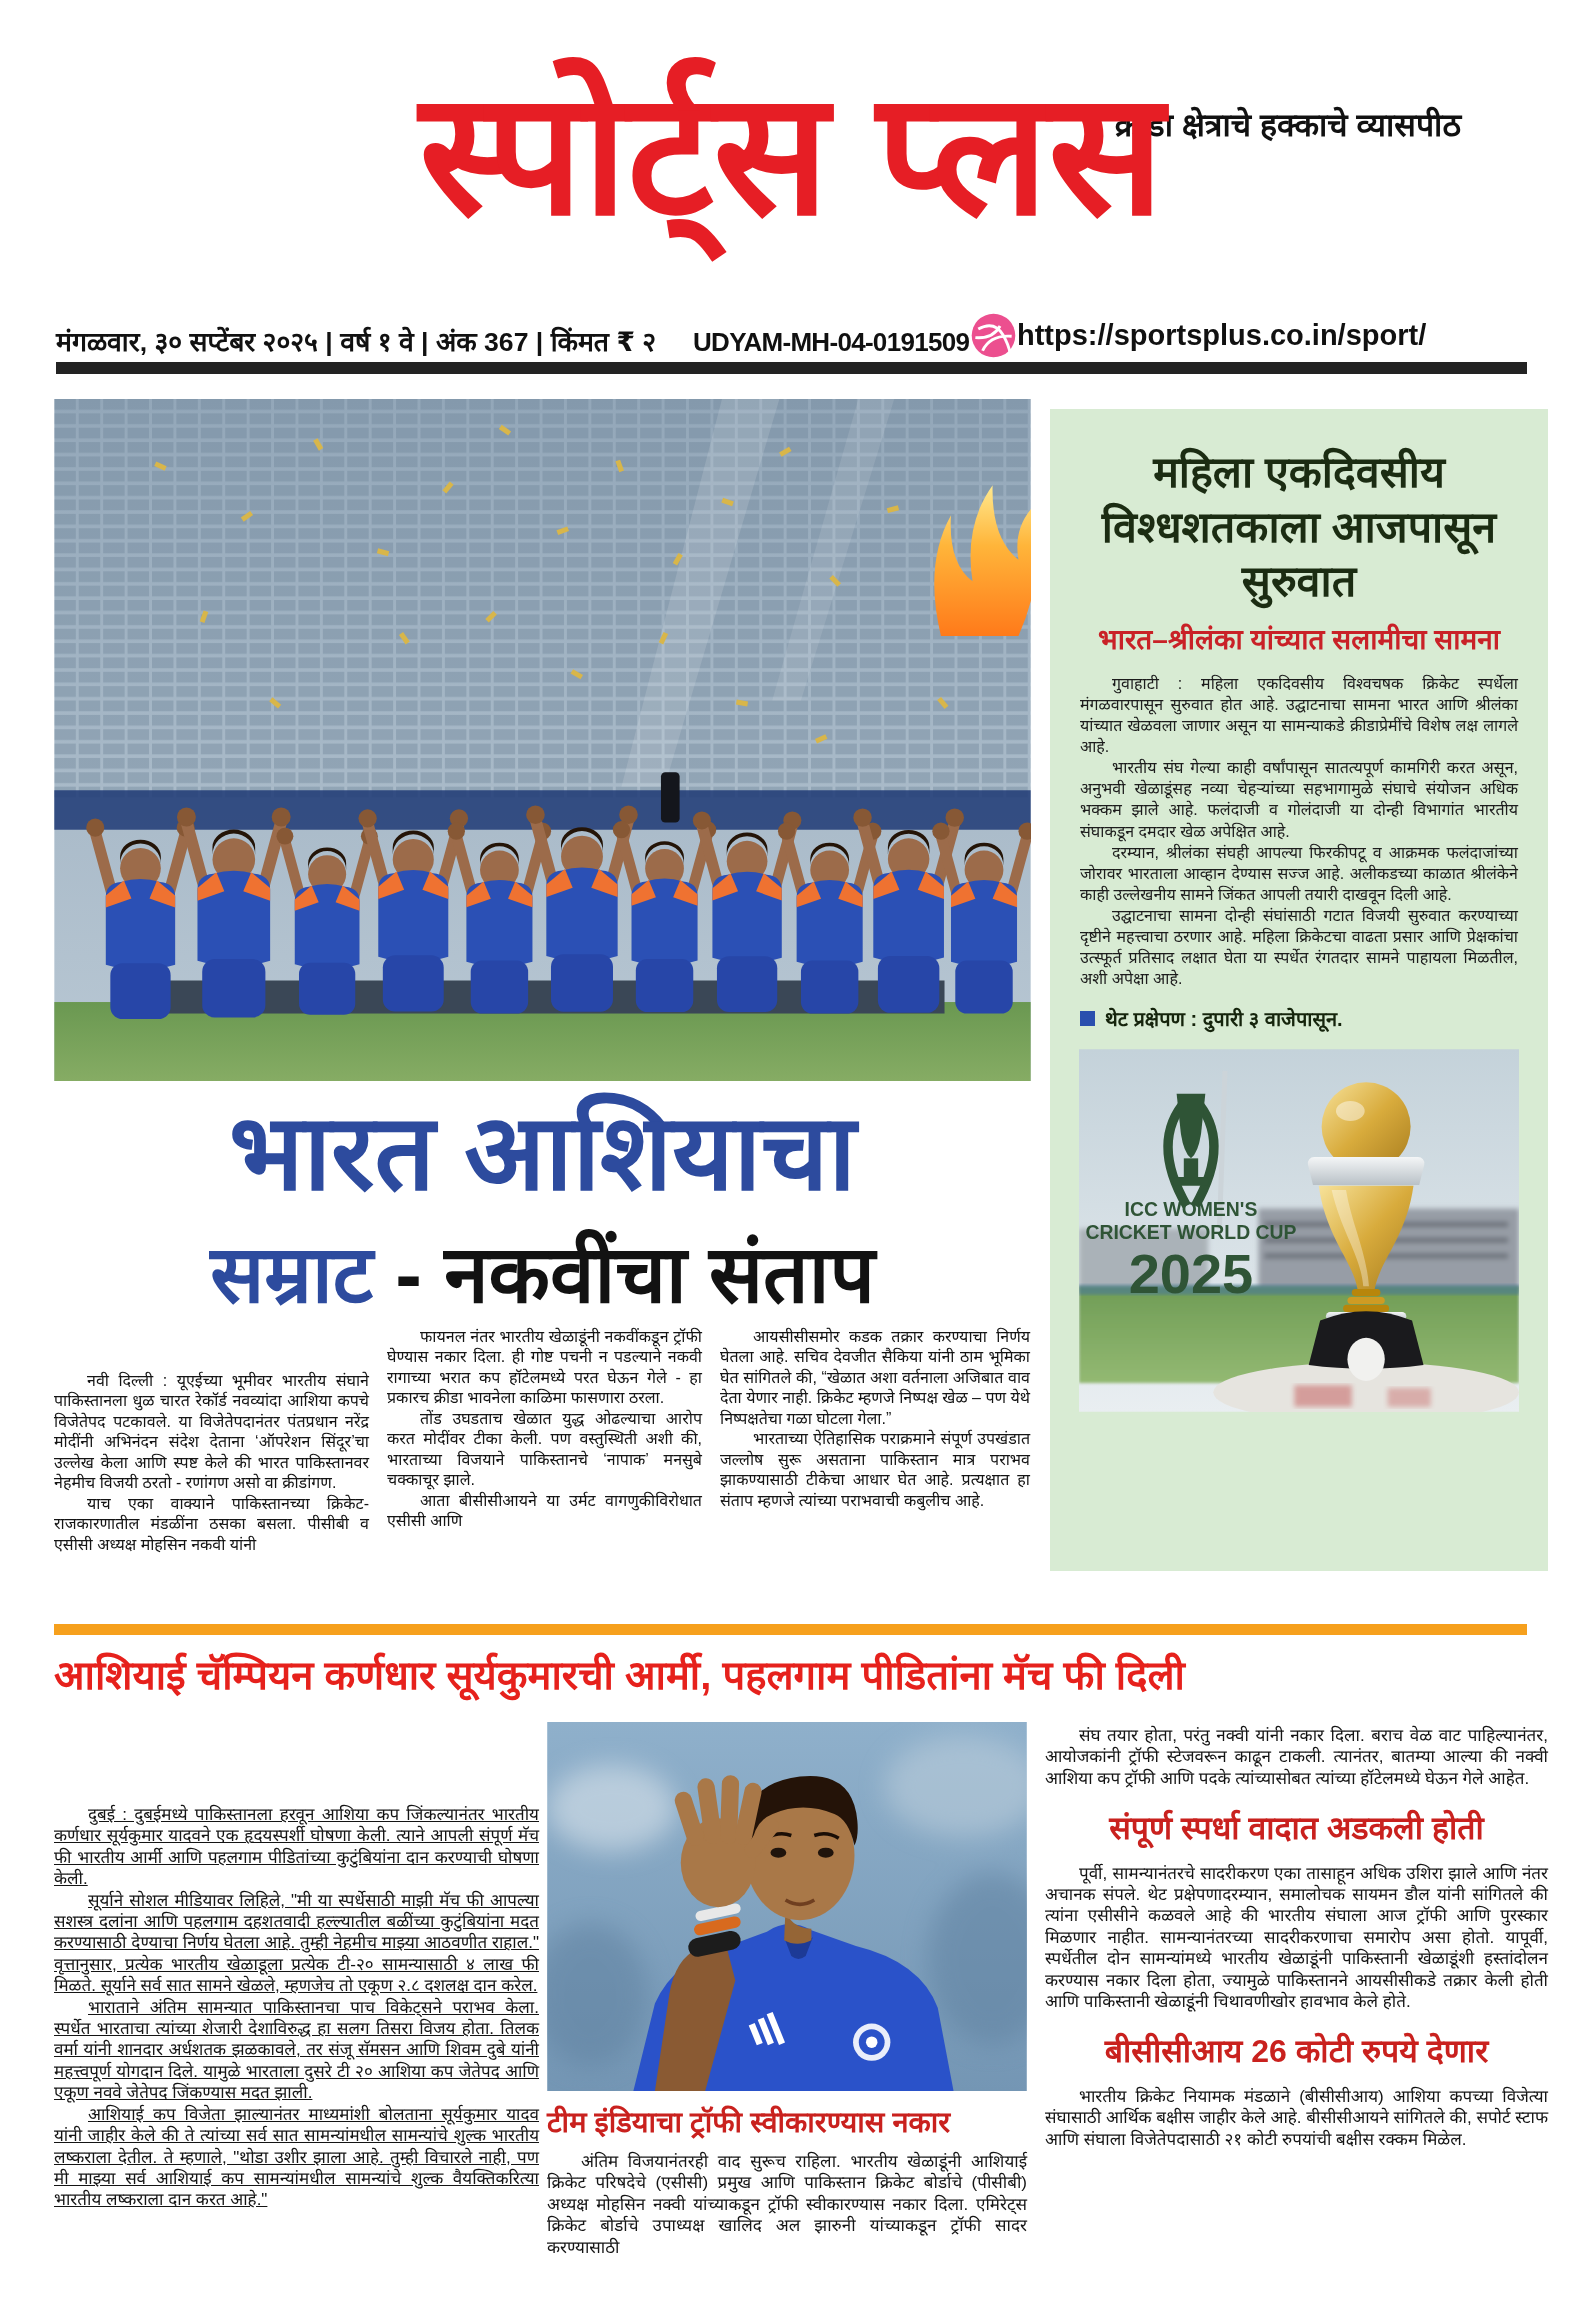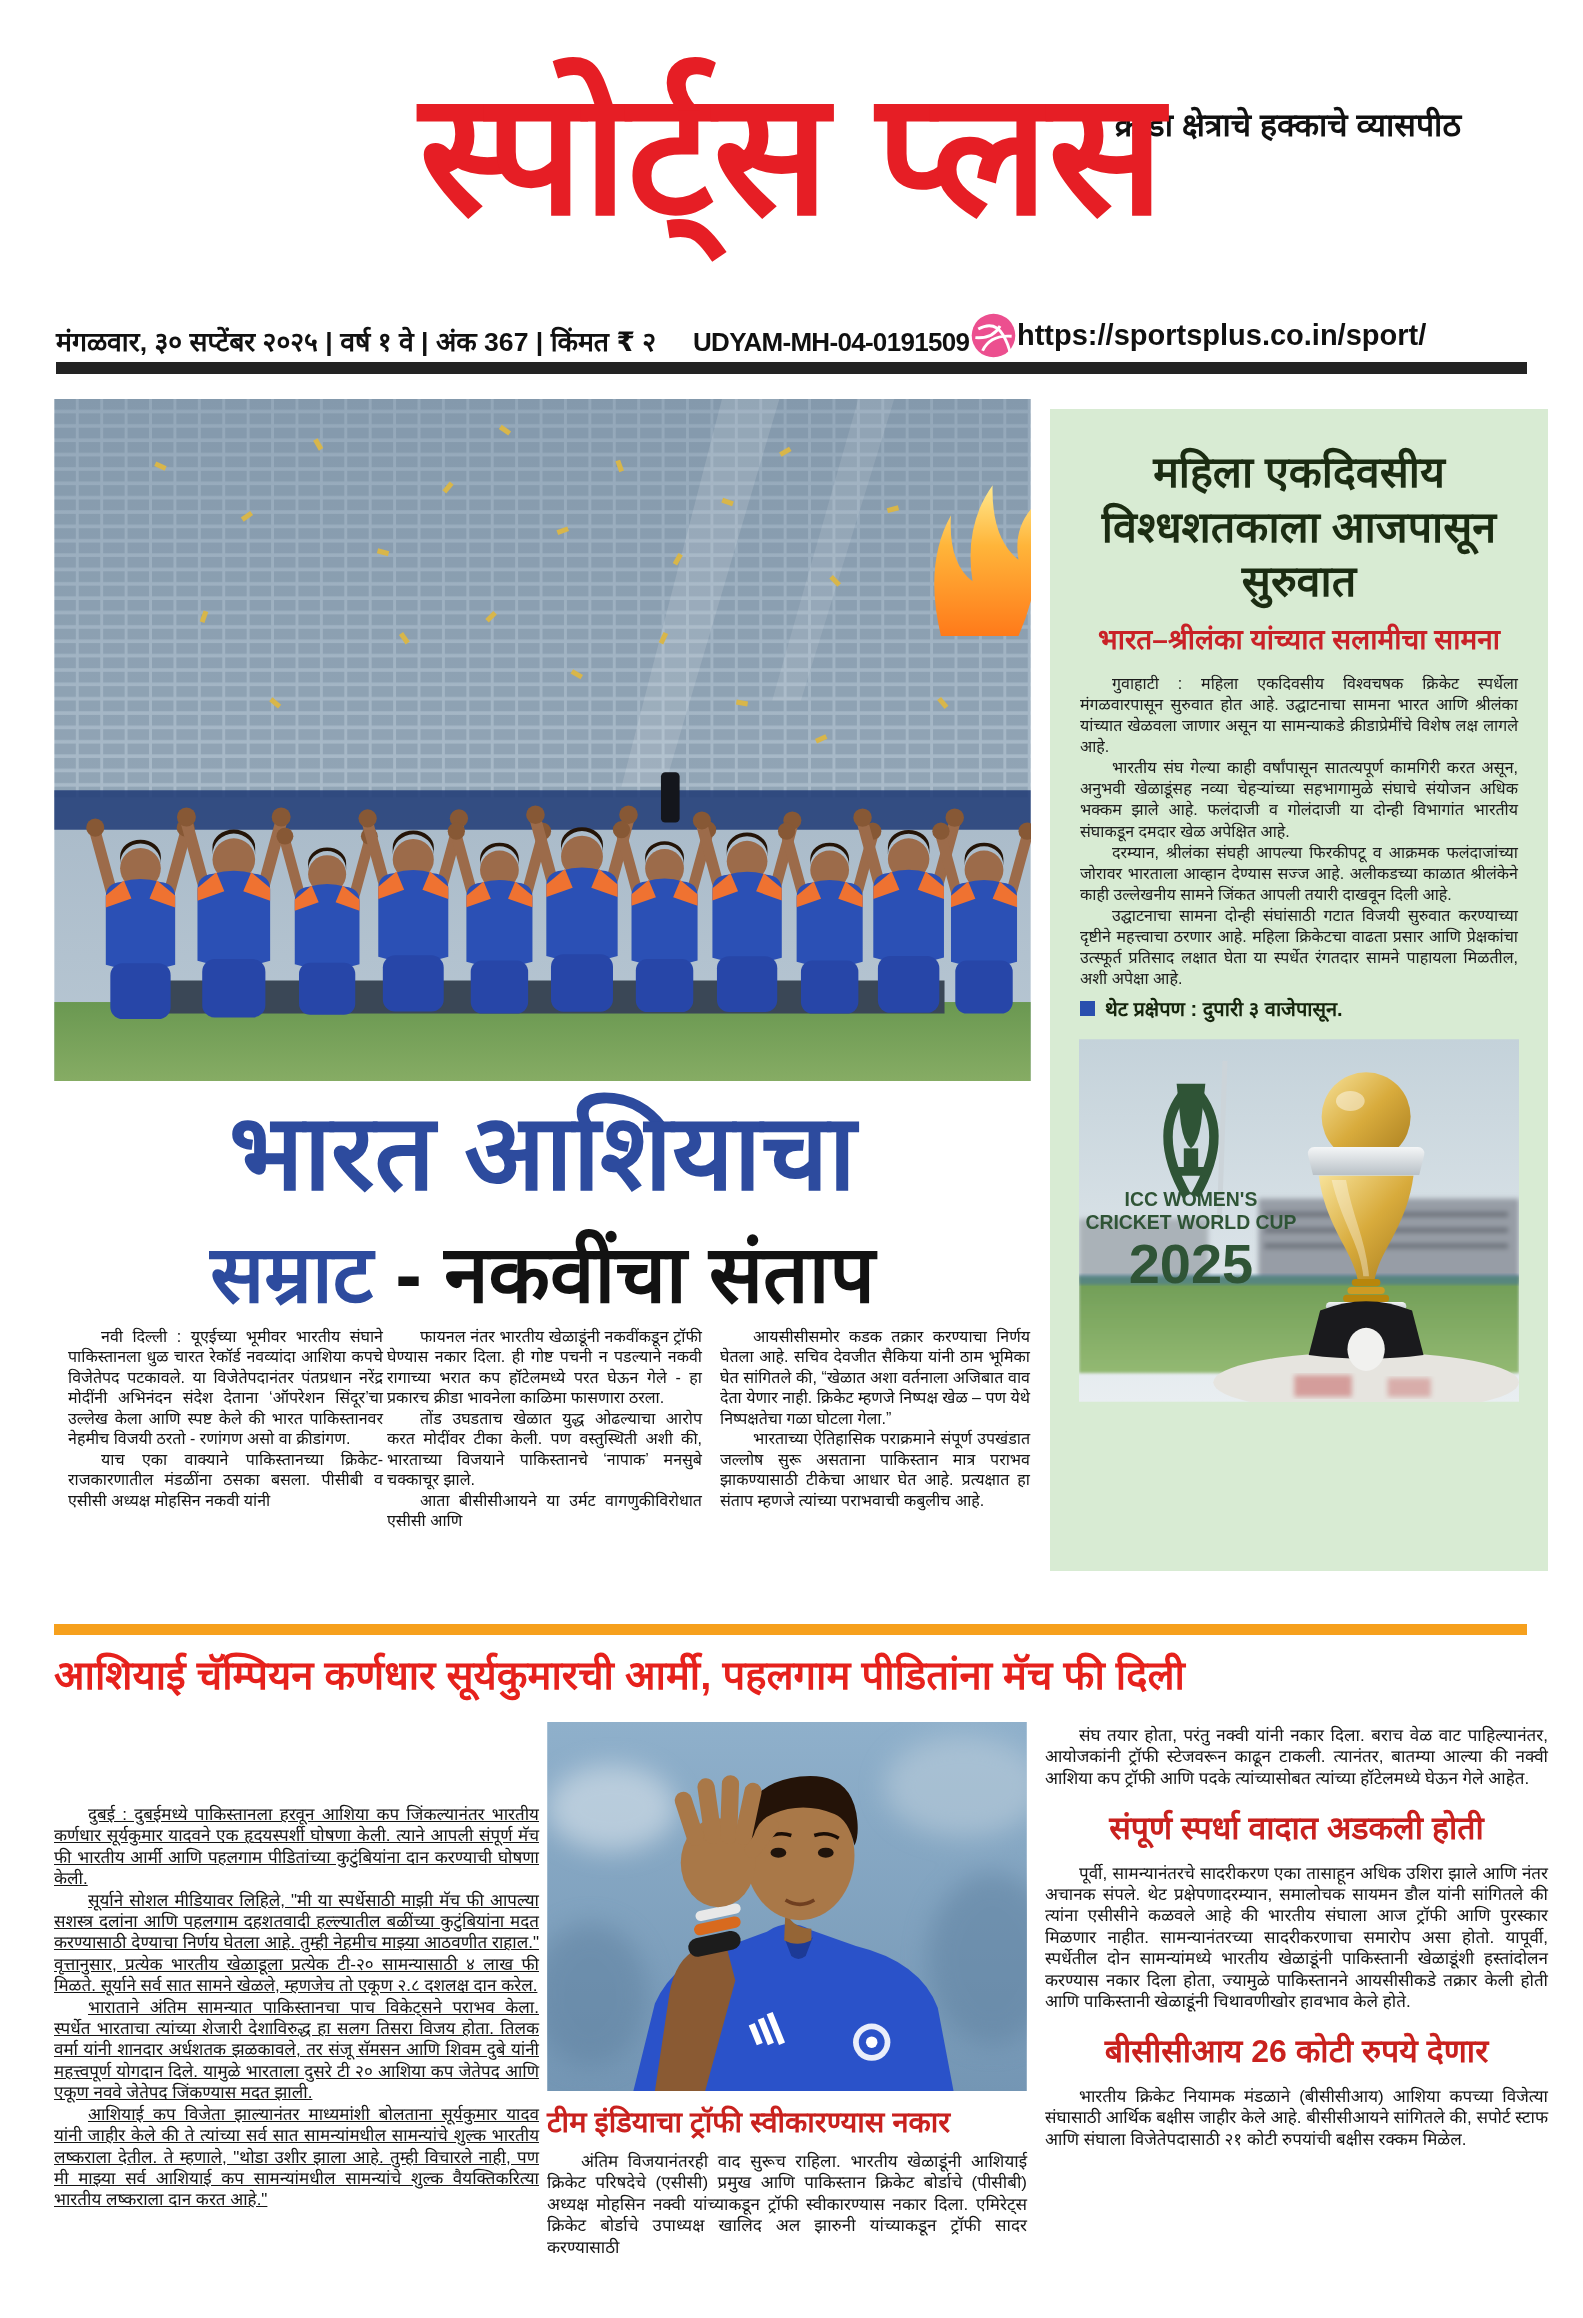--- a/index.html
+++ b/index.html
@@ -16,30 +16,30 @@
   .black-rule{position:absolute;top:362px;left:56px;width:1471px;height:11.5px;background:#232323;}
   
   .photo-main{position:absolute;top:399px;left:54px;width:977px;height:682px;overflow:hidden;}
   .main-headline{position:absolute;top:1086px;left:54px;width:977px;text-align:center;}
   .mh-l1{font-size:106px;font-weight:700;color:#2d4b9e;line-height:1.25;white-space:nowrap;}
   .mh-l2{font-size:80px;font-weight:700;line-height:1.3;margin-top:4px;white-space:nowrap;}
   .mh-l2 .blue{color:#2d4b9e;}
   .mh-l2 .black{color:#121212;}
   .main-col{position:absolute;top:1327px;font-size:16px;line-height:1.28;text-align:justify;color:#141414;}
   .main-col p{margin:0;text-indent:33px;}
-  .mc1{left:68px;width:315px;}
+  .mc1{left:54px;width:315px;margin-top:44px;}
   .mc2{left:387px;width:315px;}
   .mc3{left:720px;width:310px;}
   
   .green-box{position:absolute;top:409px;left:1050px;width:498px;height:1162px;background:#d8ebd3;overflow:hidden;}
   .gb-headline{margin:36px 20px 0;text-align:center;font-size:43px;font-weight:700;color:#1b2c12;line-height:1.27;}
   .gb-subhead{margin:10px 14.4px 0;text-align:center;font-size:28px;font-weight:700;color:#c92127;}
   .gb-body{margin:16px 30px 0;font-size:16px;line-height:1.32;text-align:justify;color:#1c1c1c;}
   .gb-body p{margin:0;text-indent:32px;}
-  .gb-bullet{margin:6px 30px 0;display:flex;align-items:center;gap:10px;font-size:20px;font-weight:700;color:#15240c;}
+  .gb-bullet{margin:16px 30px 0;display:flex;align-items:center;gap:10px;font-size:20px;font-weight:700;color:#15240c;}
   .gb-bullet .sq{width:15px;height:15px;background:#2a4fae;flex:0 0 auto;}
   .gb-trophy{margin:17px 29px 0;width:440px;height:363px;overflow:hidden;}
   
   .yellow-bar{position:absolute;top:1624px;left:54px;width:1473px;height:10.8px;background:#f6a01d;}
   .bottom-headline{position:absolute;top:1646px;left:54px;width:1473px;font-size:40px;font-weight:700;
                    color:#e6211c;white-space:nowrap;overflow:hidden;}
   .bot-col{font-size:17px;line-height:1.26;text-align:justify;color:#141414;}
   .bot-col p{margin:0;text-indent:34px;}
   .bc1{position:absolute;top:1804px;left:54px;width:485px;text-decoration:underline;}
   .bot-photo{position:absolute;top:1722px;left:547px;width:480px;height:369px;overflow:hidden;}

